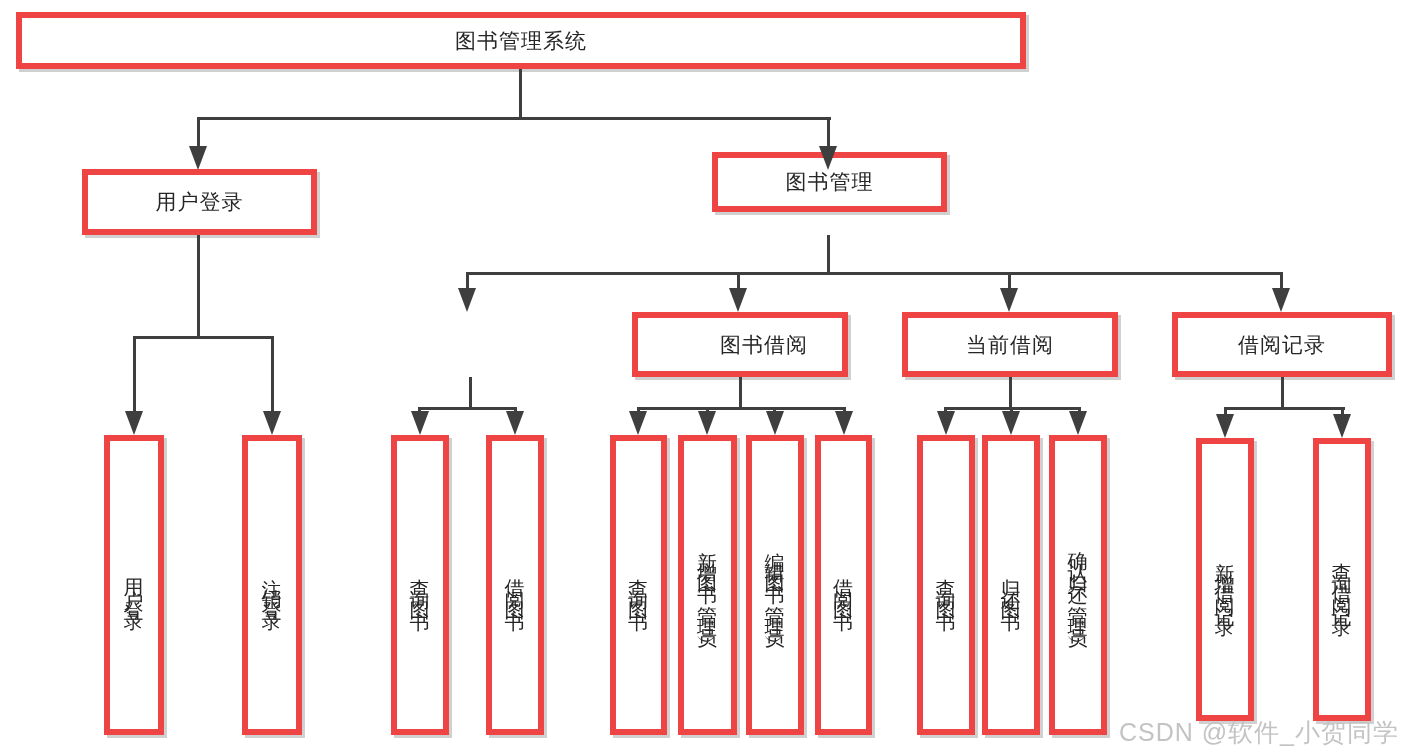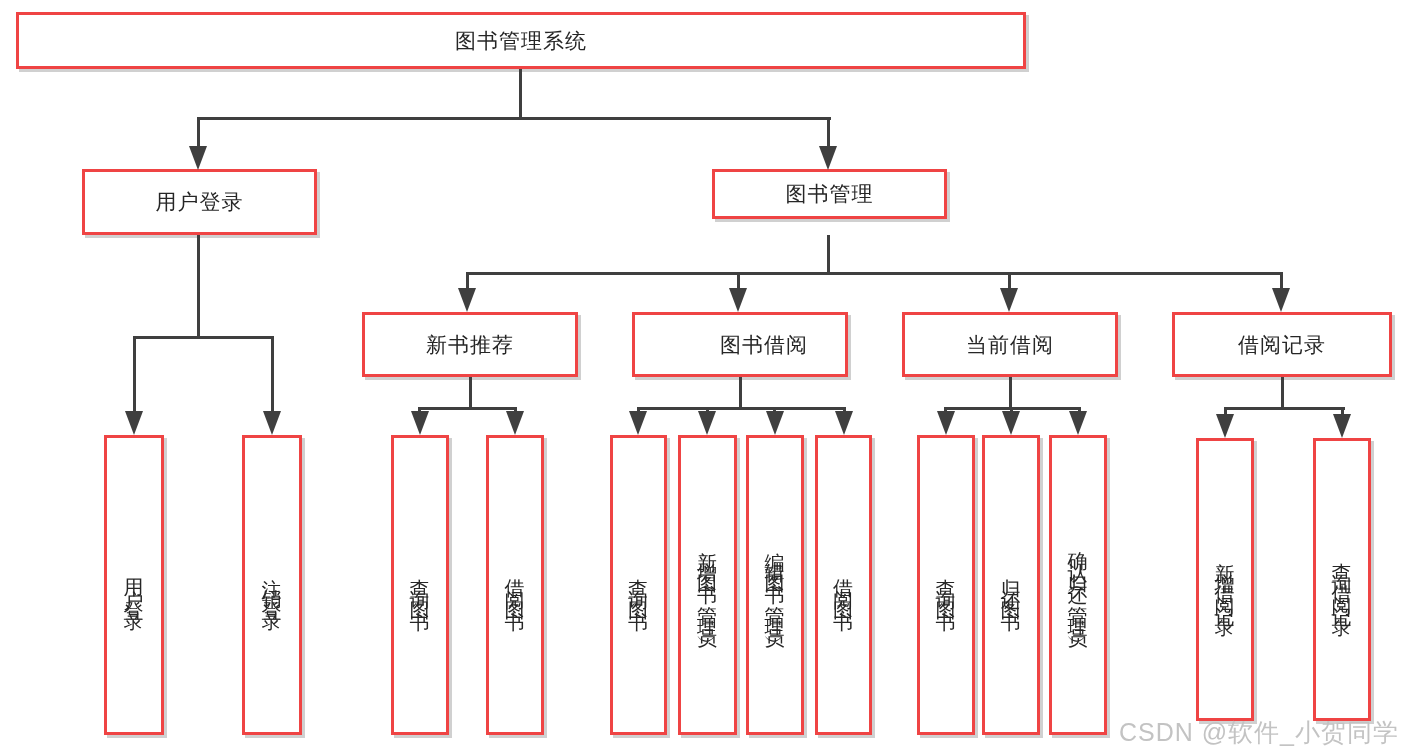--- a/index.html
+++ b/index.html
@@ -7,21 +7,21 @@
     position: relative;
     width: 1405px;
     height: 747px;
     background: #ffffff;
     font-family: "Liberation Sans", sans-serif;
     overflow: hidden;
   }
   .node {
     position: absolute;
     background: #ffffff;
-    border: 3px solid #ef4444;
+    border: 6px solid #ef4444;
     box-sizing: border-box;
     display: flex;
     align-items: center;
     justify-content: center;
     color: #262626;
     box-shadow: 3px 3px 0 rgba(120,120,120,0.35);
   }
   .h-node { font-size: 21px; letter-spacing: 1px; }
   .v-node {
     writing-mode: vertical-rl;
@@ -50,23 +50,22 @@
   }
 </style>
 </head>
 <body>
 
 <div class="canvas">
 
   <div class="node h-node" style="left:16px; top:12px; width:1010px; height:57px;">图书管理系统</div>
 
   <div class="node h-node" style="left:82px; top:169px; width:235px; height:66px;">用户登录</div>
-  <div class="node h-node" style="left:712px; top:169px; width:235px; height:50px;">图书管理</div>
+  <div class="node h-node" style="left:712px; top:152px; width:235px; height:60px;">图书管理</div>
 
-  <div class="node h-node" style="left:362px; top:312px; width:216px; height:65px;">新书推荐</div>
   <div class="node h-node" style="left:632px; top:312px; width:216px; height:65px;padding-left:48px;">图书借阅</div>
   <div class="node h-node" style="left:1172px; top:312px; width:220px; height:65px;">借阅记录</div>
   <div class="node h-node" style="left:902px; top:312px; width:216px; height:65px;">当前借阅</div>
 
   <div class="node v-node" style="left:104px; top:435px; width:60px; height:300px;">用户登录</div>
   <div class="node v-node" style="left:242px; top:435px; width:60px; height:300px;">注销登录</div>
 
   <div class="node v-node" style="left:391px; top:435px; width:58px; height:300px;">查询图书</div>
   <div class="node v-node" style="left:486px; top:435px; width:58px; height:300px;">借阅图书</div>
 

